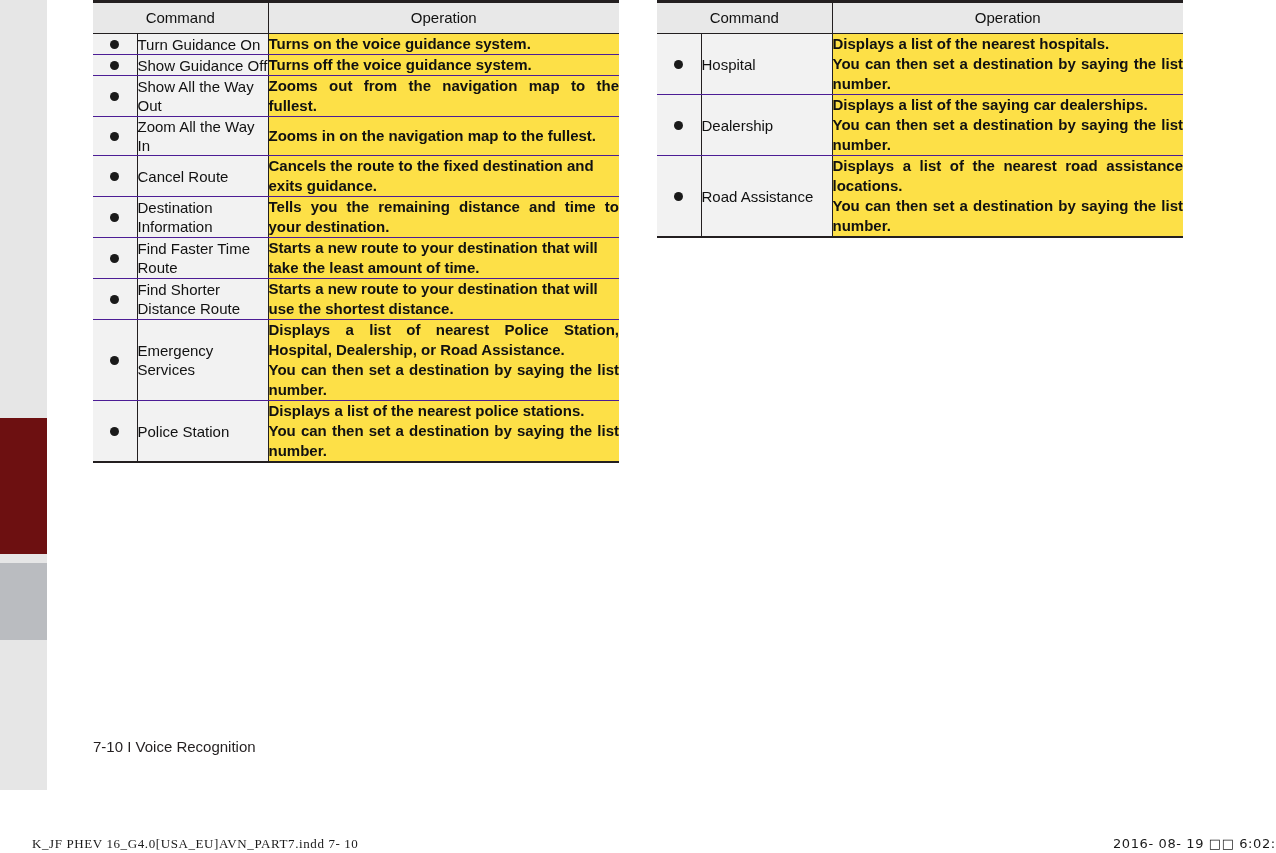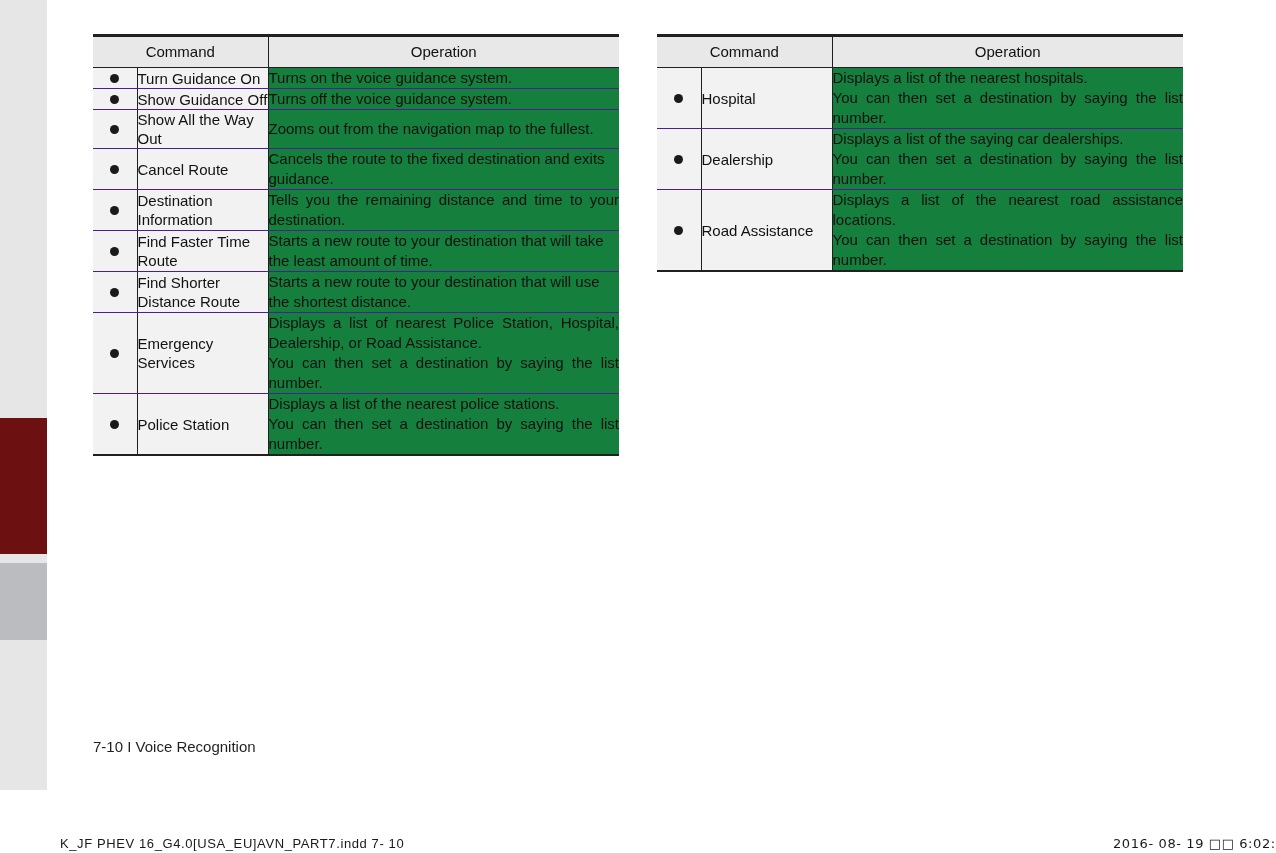--- a/index.html
+++ b/index.html
@@ -59,21 +59,20 @@
     top: 0px;
     width: 526px;
   }
 
   table.cmd-table {
     border-collapse: collapse;
     width: 100%;
     table-layout: fixed;
     border-top: 3px solid #231f20;
     border-bottom: 2px solid #231f20;
-    margin-top: 34px;
   }
   table.cmd-table th,
   table.cmd-table td {
     border-bottom: 1px solid #4c1d95;
     padding: 0;
     vertical-align: middle;
   }
   table.cmd-table thead th {
     background: #e8e8e8;
     font-weight: normal;
@@ -95,24 +94,25 @@
     border-right: 1px solid #231f20;
   }
   td.cmd-cell {
     background: #f2f2f2;
     border-right: 1px solid #231f20;
     font-size: 15px;
     line-height: 19px;
     padding: 5px 0 5px 8px;
   }
   td.op-cell {
-    background: #15803d;
+    background: #fde047;
     font-size: 15px;
     line-height: 20px;
     padding: 5px 8px 5px 8px;
+    font-weight: bold;
   }
   td.op-cell.justify { text-align: justify; text-align-last: left; }
 
   .dot {
     display: inline-block;
     width: 9px;
     height: 9px;
     border-radius: 50%;
     background: #1a1a1a;
   }
@@ -134,26 +134,25 @@
     position: absolute;
     left: 0;
     top: 836px;
     width: 1276px;
     height: 20px;
   }
   .print-file {
     position: absolute;
     left: 32px;
     top: 0;
-    font-family: Liberation Sans, sans-serif;
+    font-family: Liberation Serif, serif;
     font-size: 13px;
     letter-spacing: 0.6px;
     color: #1a1a1a;
     white-space: nowrap;
-    margin-left: 28px;
   }
   .print-stamp {
     position: absolute;
     left: 1113px;
     top: 0;
     font-family: "DejaVu Sans", sans-serif;
     font-size: 13px;
     letter-spacing: 0.6px;
     color: #1a1a1a;
     white-space: nowrap;
@@ -198,20 +197,27 @@
           </tr>
           <tr>
             <td class="bullet-cell"><span class="dot"></span></td>
             <td class="cmd-cell">Show All the Way Out</td>
             <td class="op-cell justify">
               <span class="op-line">Zooms out from the navigation map to the fullest.</span>
             </td>
           </tr>
           <tr>
             <td class="bullet-cell"><span class="dot"></span></td>
+            <td class="cmd-cell">Zoom All the Way In</td>
+            <td class="op-cell">
+              <span class="op-line">Zooms in on the navigation map to the fullest.</span>
+            </td>
+          </tr>
+          <tr>
+            <td class="bullet-cell"><span class="dot"></span></td>
             <td class="cmd-cell">Cancel Route</td>
             <td class="op-cell">
               <span class="op-line">Cancels the route to the fixed destination and exits guidance.</span>
             </td>
           </tr>
           <tr>
             <td class="bullet-cell"><span class="dot"></span></td>
             <td class="cmd-cell">Destination Information</td>
             <td class="op-cell justify">
               <span class="op-line">Tells you the remaining distance and time to your destination.</span>

